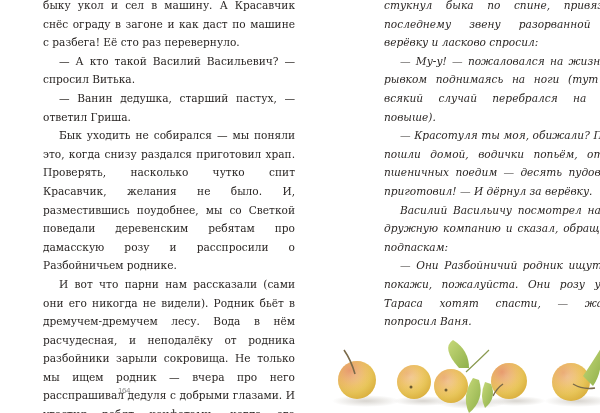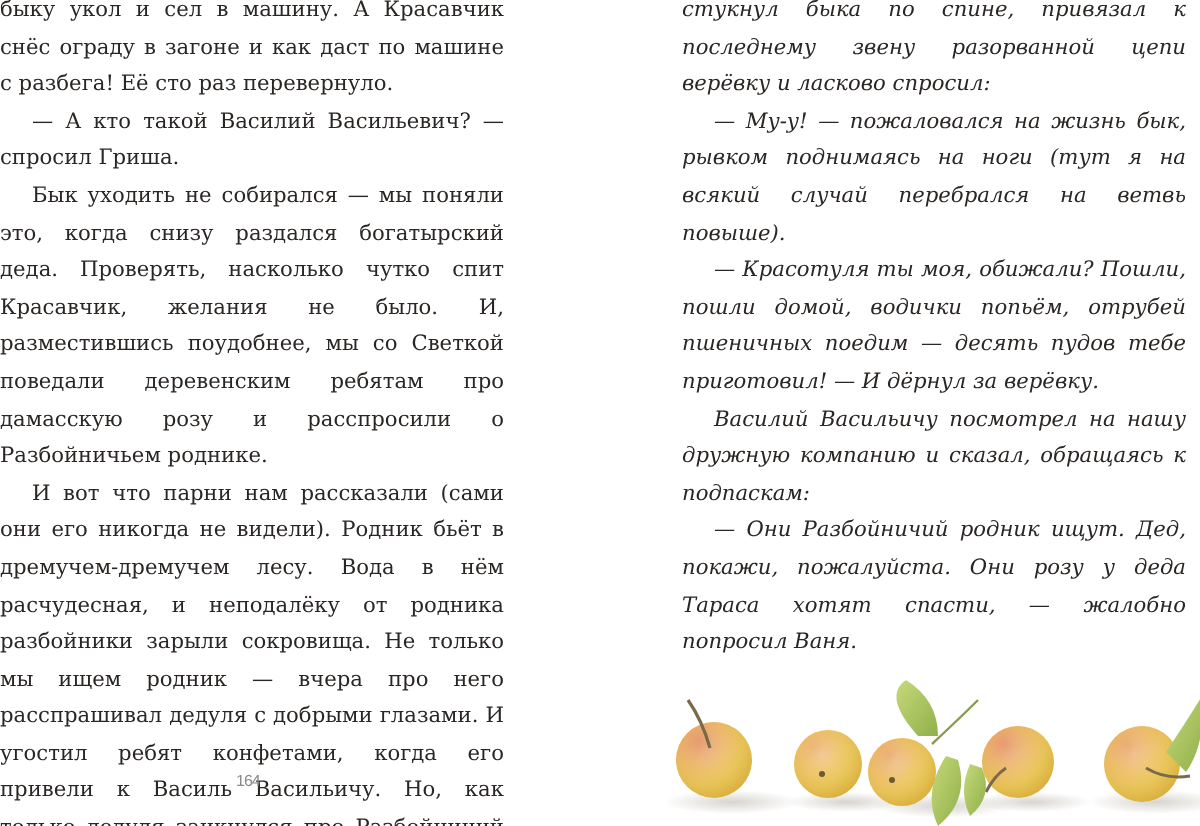--- a/index.html
+++ b/index.html
@@ -12,20 +12,21 @@
     height: 413px;
     position: relative;
     overflow: hidden;
     font-family: "DejaVu Serif", "Liberation Serif", serif;
     color: #2a2624;
   }
   .page {
     position: absolute;
     top: 0;
     height: 413px;
+    padding-left: 43px;
   }
   .page-left { left: 0; width: 252px; }
   .page-right { left: 341px; width: 252px; font-style: italic; }
 
   .text {
     font-size: 10.6px;
     line-height: 18.6px;
     text-align: justify;
     hyphens: manual;
     margin-top: -4px;
@@ -55,22 +56,23 @@
     width: 290px;
     height: 75px;
   }
 </style>
 </head>
 <body>
 
 <div class="page page-left">
   <div class="text">
     <p class="cont">быку укол и сел в машину. А Красавчик снёс ограду в загоне и как даст по машине с разбега! Её сто раз перевернуло.</p>
-    <p>— А кто такой Василий Васильевич? — спро­сил Гриша.</p>
-    <p>Бык уходить не собирался — мы поняли это, когда снизу раздался богатырский деда. Прове­рять, насколько чутко спит Красавчик, желания не было. И, разместившись поудобнее, мы со Светкой поведали деревенским ребятам про дамасскую розу и расспросили о Разбойничьем роднике.</p>
+    <p>— А кто такой Василий Васильевич? — спро­сил Витька.</p>
+    <p>— Ванин дедушка, старший пастух, — ответил Гриша.</p>
+    <p>Бык уходить не собирался — мы поняли это, когда снизу раздался приготовил храп. Прове­рять, насколько чутко спит Красавчик, желания не было. И, разместившись поудобнее, мы со Светкой поведали деревенским ребятам про дамасскую розу и расспросили о Разбойничьем роднике.</p>
     <p>И вот что парни нам рассказали (сами они его никогда не видели). Родник бьёт в дремучем-дрему­чем лесу. Вода в нём расчудесная, и неподалёку от родника разбойники зарыли сокровища. Не только мы ищем родник — вчера про него расспрашивал дедуля с добрыми глазами. И угостил ребят конфе­тами, когда его привели к Василь Васильичу. Но, как только дедуля заикнулся про Разбойничий род­ник, пастух так на него гаркнул, что дедуля испу­гался и убежал.</p>
 
   </div>
   <div class="page-number">164</div>
 </div>
 
 <div class="page page-right">
   <div class="text">
     <p class="cont">стукнул быка по спине, привязал к последнему звену разорванной цепи верёвку и ласково спросил:</p>
     <p>— Му-у! — пожаловался на жизнь бык, рывком поднимаясь на ноги (тут я на всякий случай пере­брался на ветвь повыше).</p>

